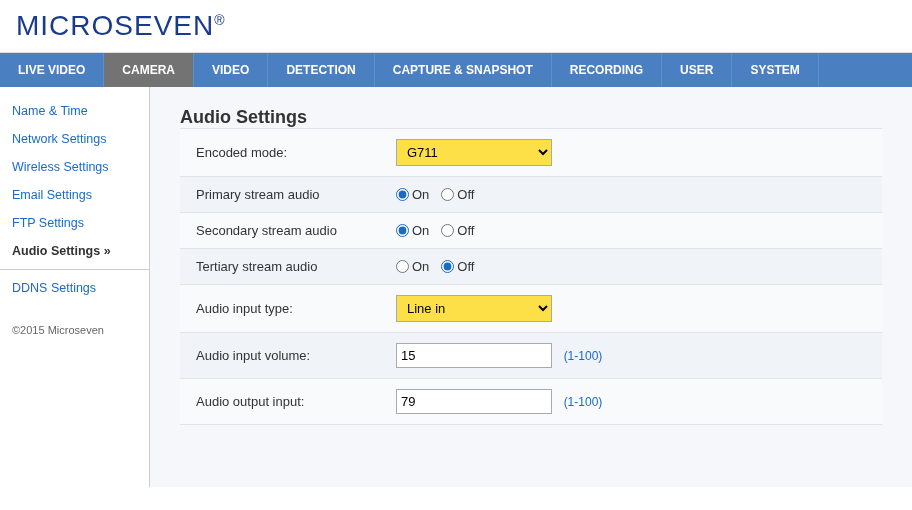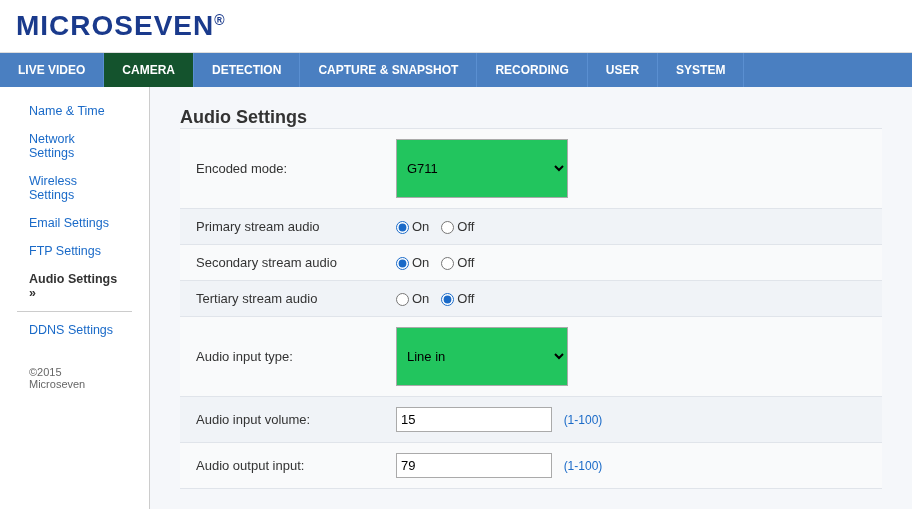--- a/index.html
+++ b/index.html
@@ -6,21 +6,21 @@
     body { font-family: Arial, sans-serif; font-size: 13px; background: #fff; width: 912px; }
 
     
     .header {
       padding: 10px 16px;
       background: #fff;
       border-bottom: 1px solid #ddd;
     }
     .logo {
       font-size: 28px;
-      font-weight: 700;
+      font-weight: 400;
       color: #1a3a8c;
       letter-spacing: 1px;
     }
     .logo span.reg {
       font-size: 14px;
       vertical-align: super;
     }
 
     
     .nav {
@@ -30,34 +30,34 @@
     .nav-item {
       padding: 10px 18px;
       color: #fff;
       font-size: 12px;
       font-weight: bold;
       cursor: pointer;
       text-transform: uppercase;
       border-right: 1px solid #5a8fd1;
       user-select: none;
     }
-    .nav-item.active { background: #14532d; }
+    .nav-item.active { background: #737373; }
 
     
     .content {
       display: flex;
       min-height: 400px;
     }
 
     
     .sidebar {
       width: 150px;
       min-width: 150px;
       border-right: 1px solid #ccc;
-      padding: 10px 17px;
+      padding: 10px 0;
       background: #fff;
     }
     .sidebar-item {
       padding: 7px 12px;
       color: #1a6ac8;
       font-size: 12.5px;
       cursor: pointer;
       text-decoration: none;
       display: block;
     }
@@ -108,25 +108,25 @@
     .settings-table td:first-child {
       width: 200px;
       color: #333;
       font-size: 13px;
     }
     .settings-table td:last-child {
       color: #333;
     }
 
     select.form-select {
-      padding: 20px 6px;
+      padding: 4px 6px;
       border: 1px solid #aaa;
       font-size: 13px;
-      width: 172px;
-      background: #22c55e;
+      width: 156px;
+      background: #fde047;
       cursor: pointer;
     }
     input.form-input {
       padding: 4px 4px;
       border: 1px solid #aaa;
       font-size: 13px;
       width: 156px;
     }
     .hint {
       color: #1a6ac8;
@@ -134,21 +134,21 @@
       font-size: 12px;
     }
 
     .radio-group {
       display: flex;
       align-items: center;
       gap: 12px;
     }
     .radio-label {
       display: flex;
-      align-items: flex-end;
+      align-items: center;
       gap: 3px;
       cursor: pointer;
       font-size: 13px;
       color: #333;
     }
     input[type="radio"] {
       cursor: pointer;
       accent-color: #1a6ac8;
     }
   </style>
@@ -157,20 +157,21 @@
 
 <div class="header">
   <div class="logo">
     <span>MICROSEVEN</span><span class="reg">®</span>
   </div>
 </div>
 
 <nav class="nav">
   <div class="nav-item">LIVE VIDEO</div>
   <div class="nav-item active">CAMERA</div>
+  <div class="nav-item">VIDEO</div>
   <div class="nav-item">DETECTION</div>
   <div class="nav-item">CAPTURE &amp; SNAPSHOT</div>
   <div class="nav-item">RECORDING</div>
   <div class="nav-item">USER</div>
   <div class="nav-item">SYSTEM</div>
 </nav>
 
 <div class="content">
 
   <aside class="sidebar">

